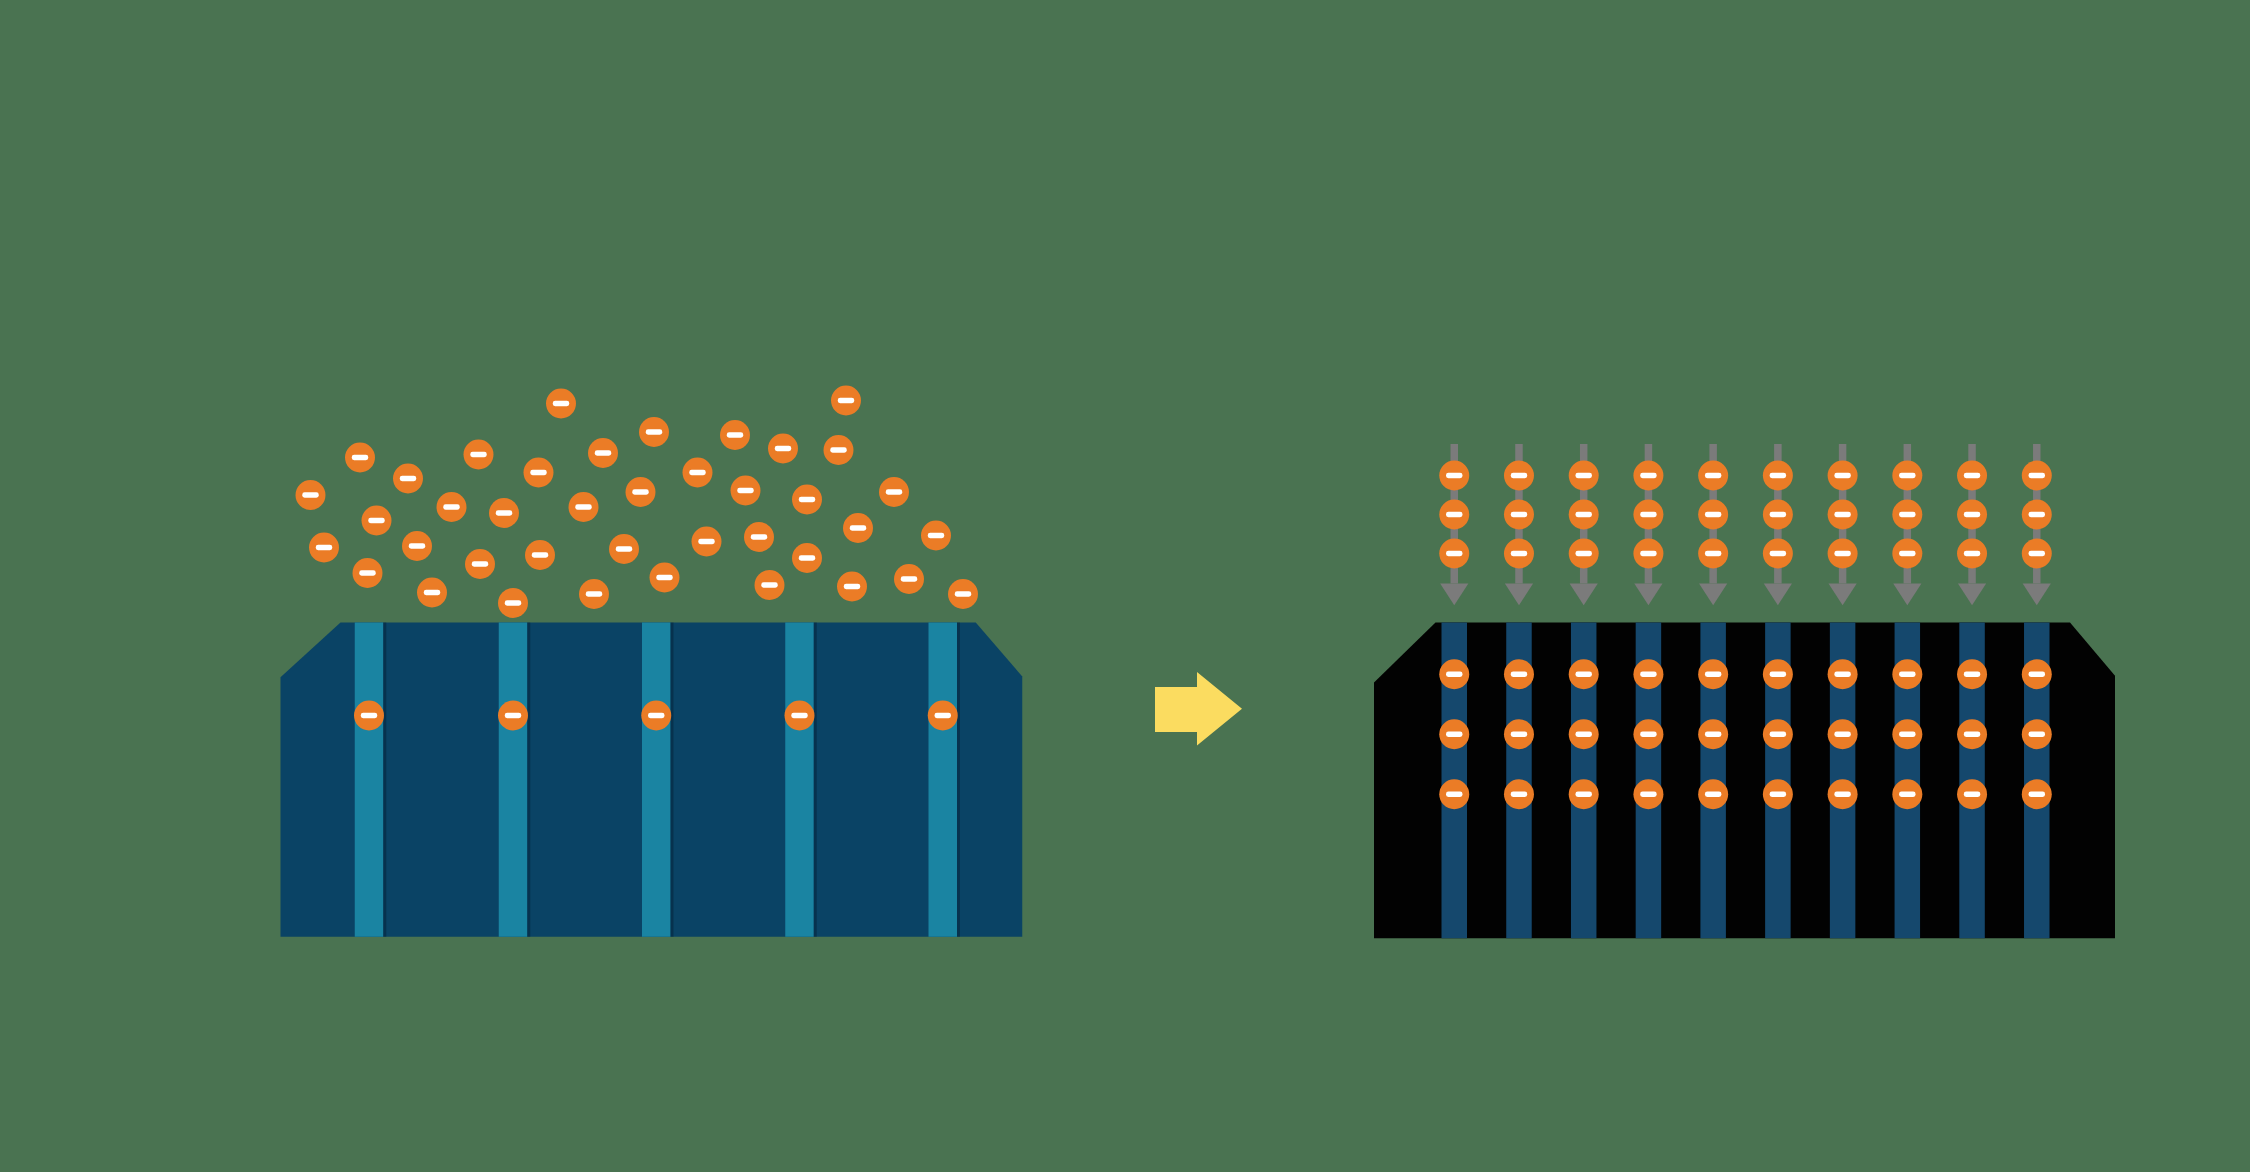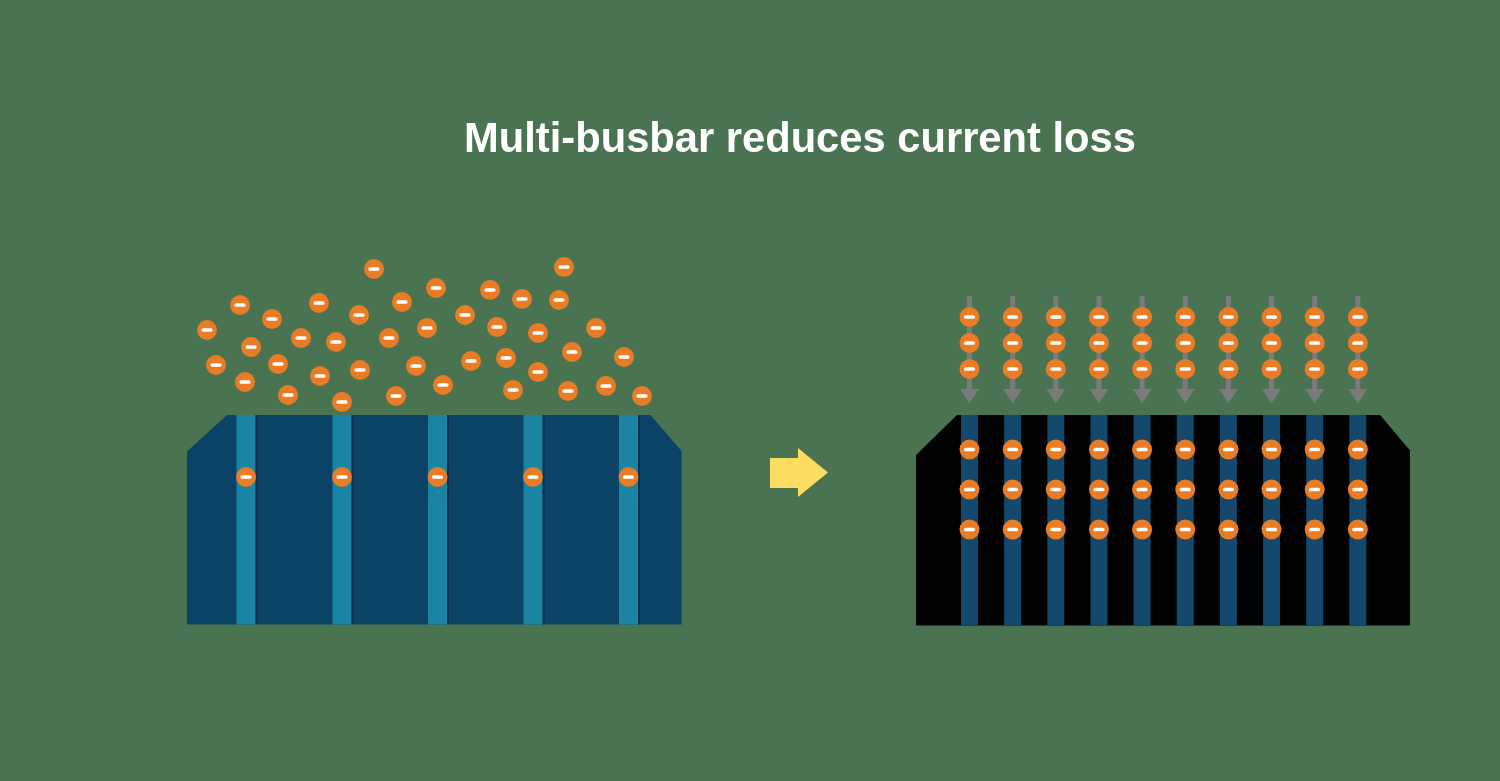--- a/index.html
+++ b/index.html
@@ -513,14 +513,13 @@
         <g transform="translate(1314.7,529.5)">
           <circle r="10" fill="#eb7c26"></circle>
           <rect x="-5.5" y="-1.8" width="11" height="3.6" rx="1.6" fill="#ffffff"></rect>
         </g>
         <g transform="translate(1357.85,529.5)">
           <circle r="10" fill="#eb7c26"></circle>
           <rect x="-5.5" y="-1.8" width="11" height="3.6" rx="1.6" fill="#ffffff"></rect>
         </g>
       </g>
   </svg>
-  <div id="title" style="color: rgb(255, 255, 255);">Multi-busbar reduces current loss</div>
 </div>
 
 </body></html>

